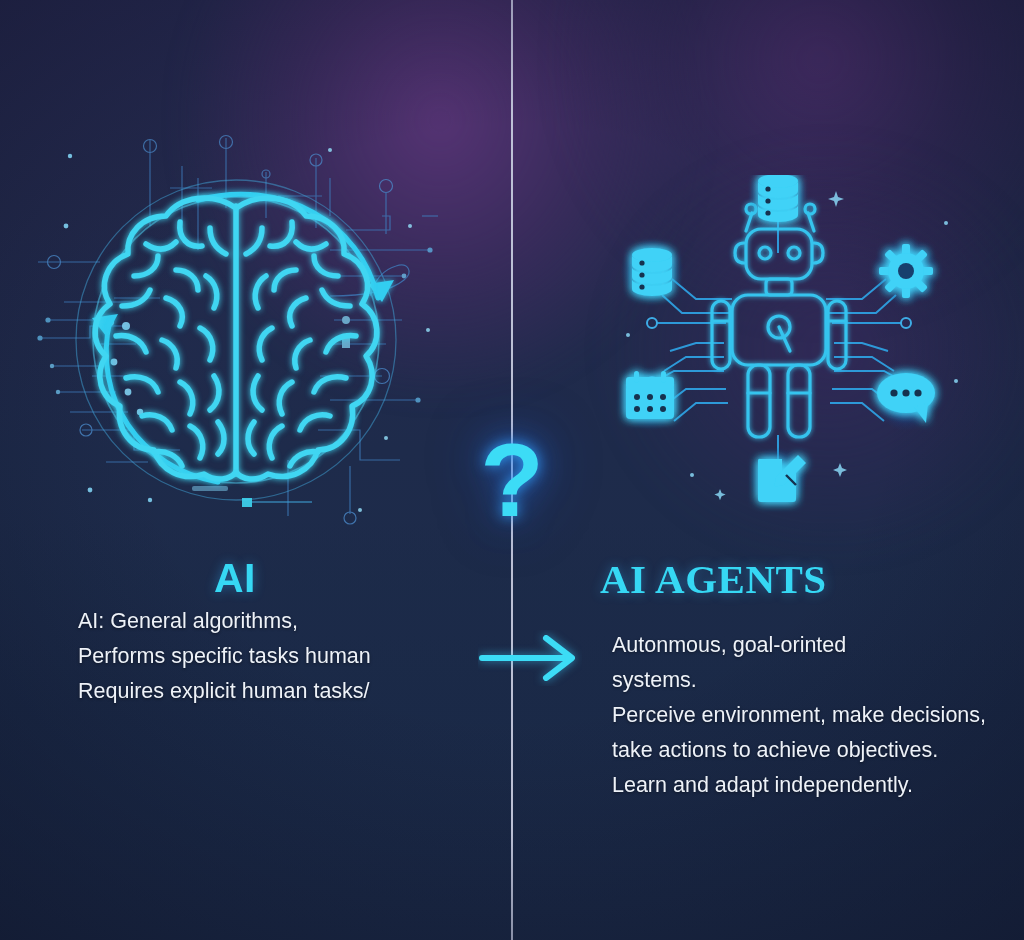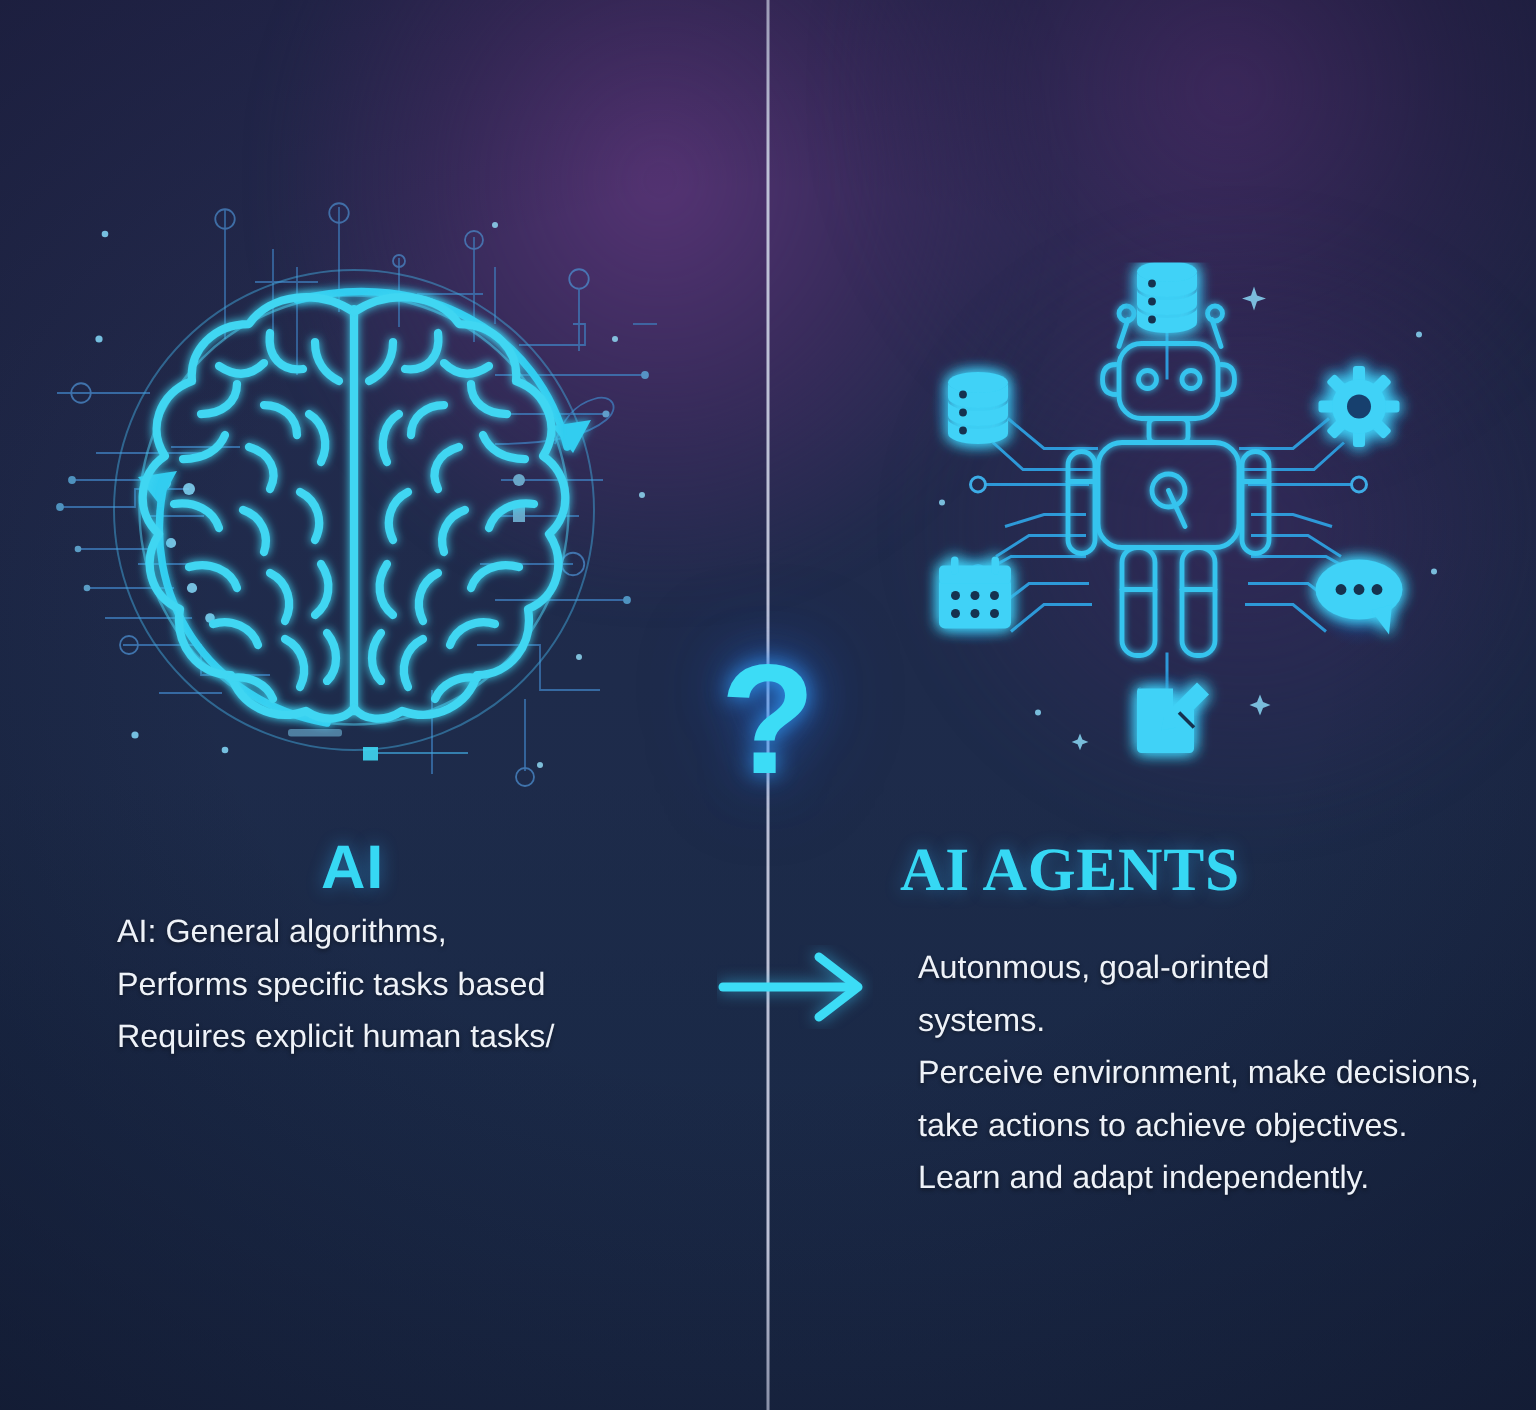--- a/index.html
+++ b/index.html
@@ -416,21 +416,21 @@
         <path d="M68 8 L94 28 L68 48"></path>
       </g>
     </svg>
   </div>
 
   <div class="heading" id="h-ai">AI</div>
   <div class="heading" id="h-agents">AI AGENTS</div>
 
   <div class="body-col" id="p-left">
     <div class="ln">AI: General algorithms,</div>
-    <div class="ln">Performs specific tasks based</div>
+    <div class="ln">Performs specific tasks human</div>
     <div class="ln">Requires explicit human tasks/</div>
   </div>
 
   <div class="body-col" id="p-right">
     <div class="ln">Autonmous, goal-orinted</div>
     <div class="ln">systems.</div>
     <div class="ln">Perceive environment, make decisions,</div>
     <div class="ln">take actions to achieve objectives.</div>
     <div class="ln">Learn and adapt independently.</div>
   </div>

